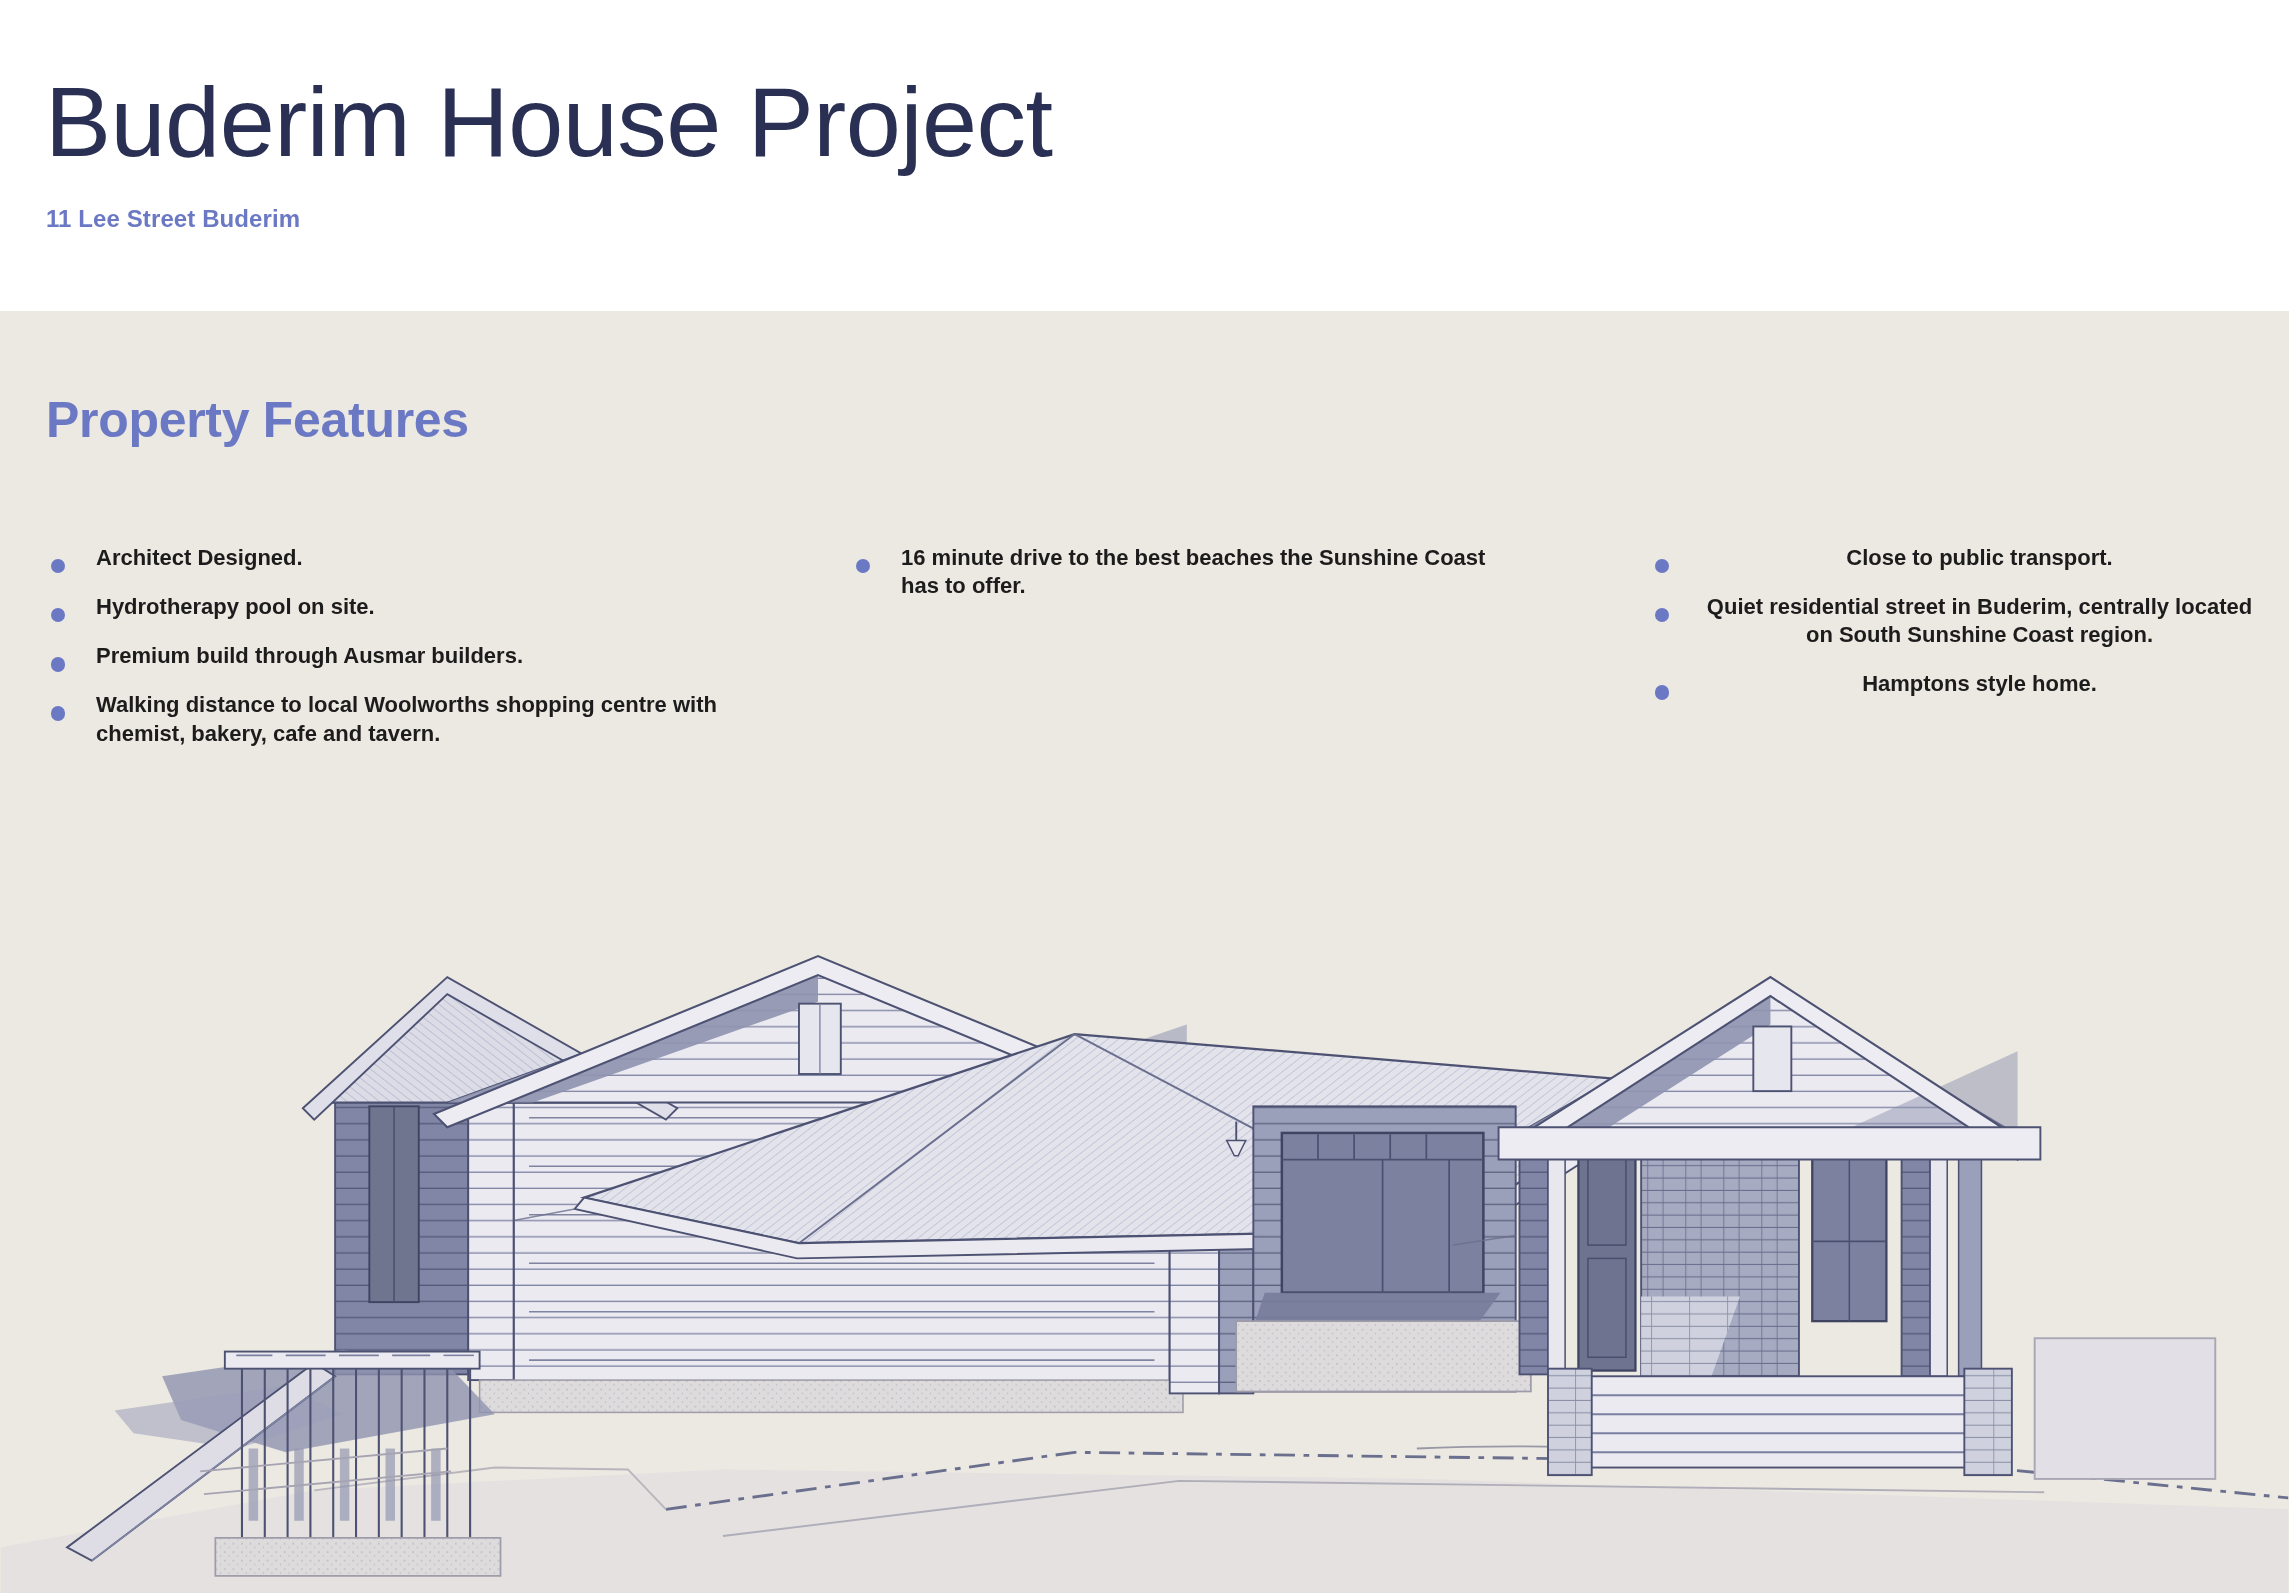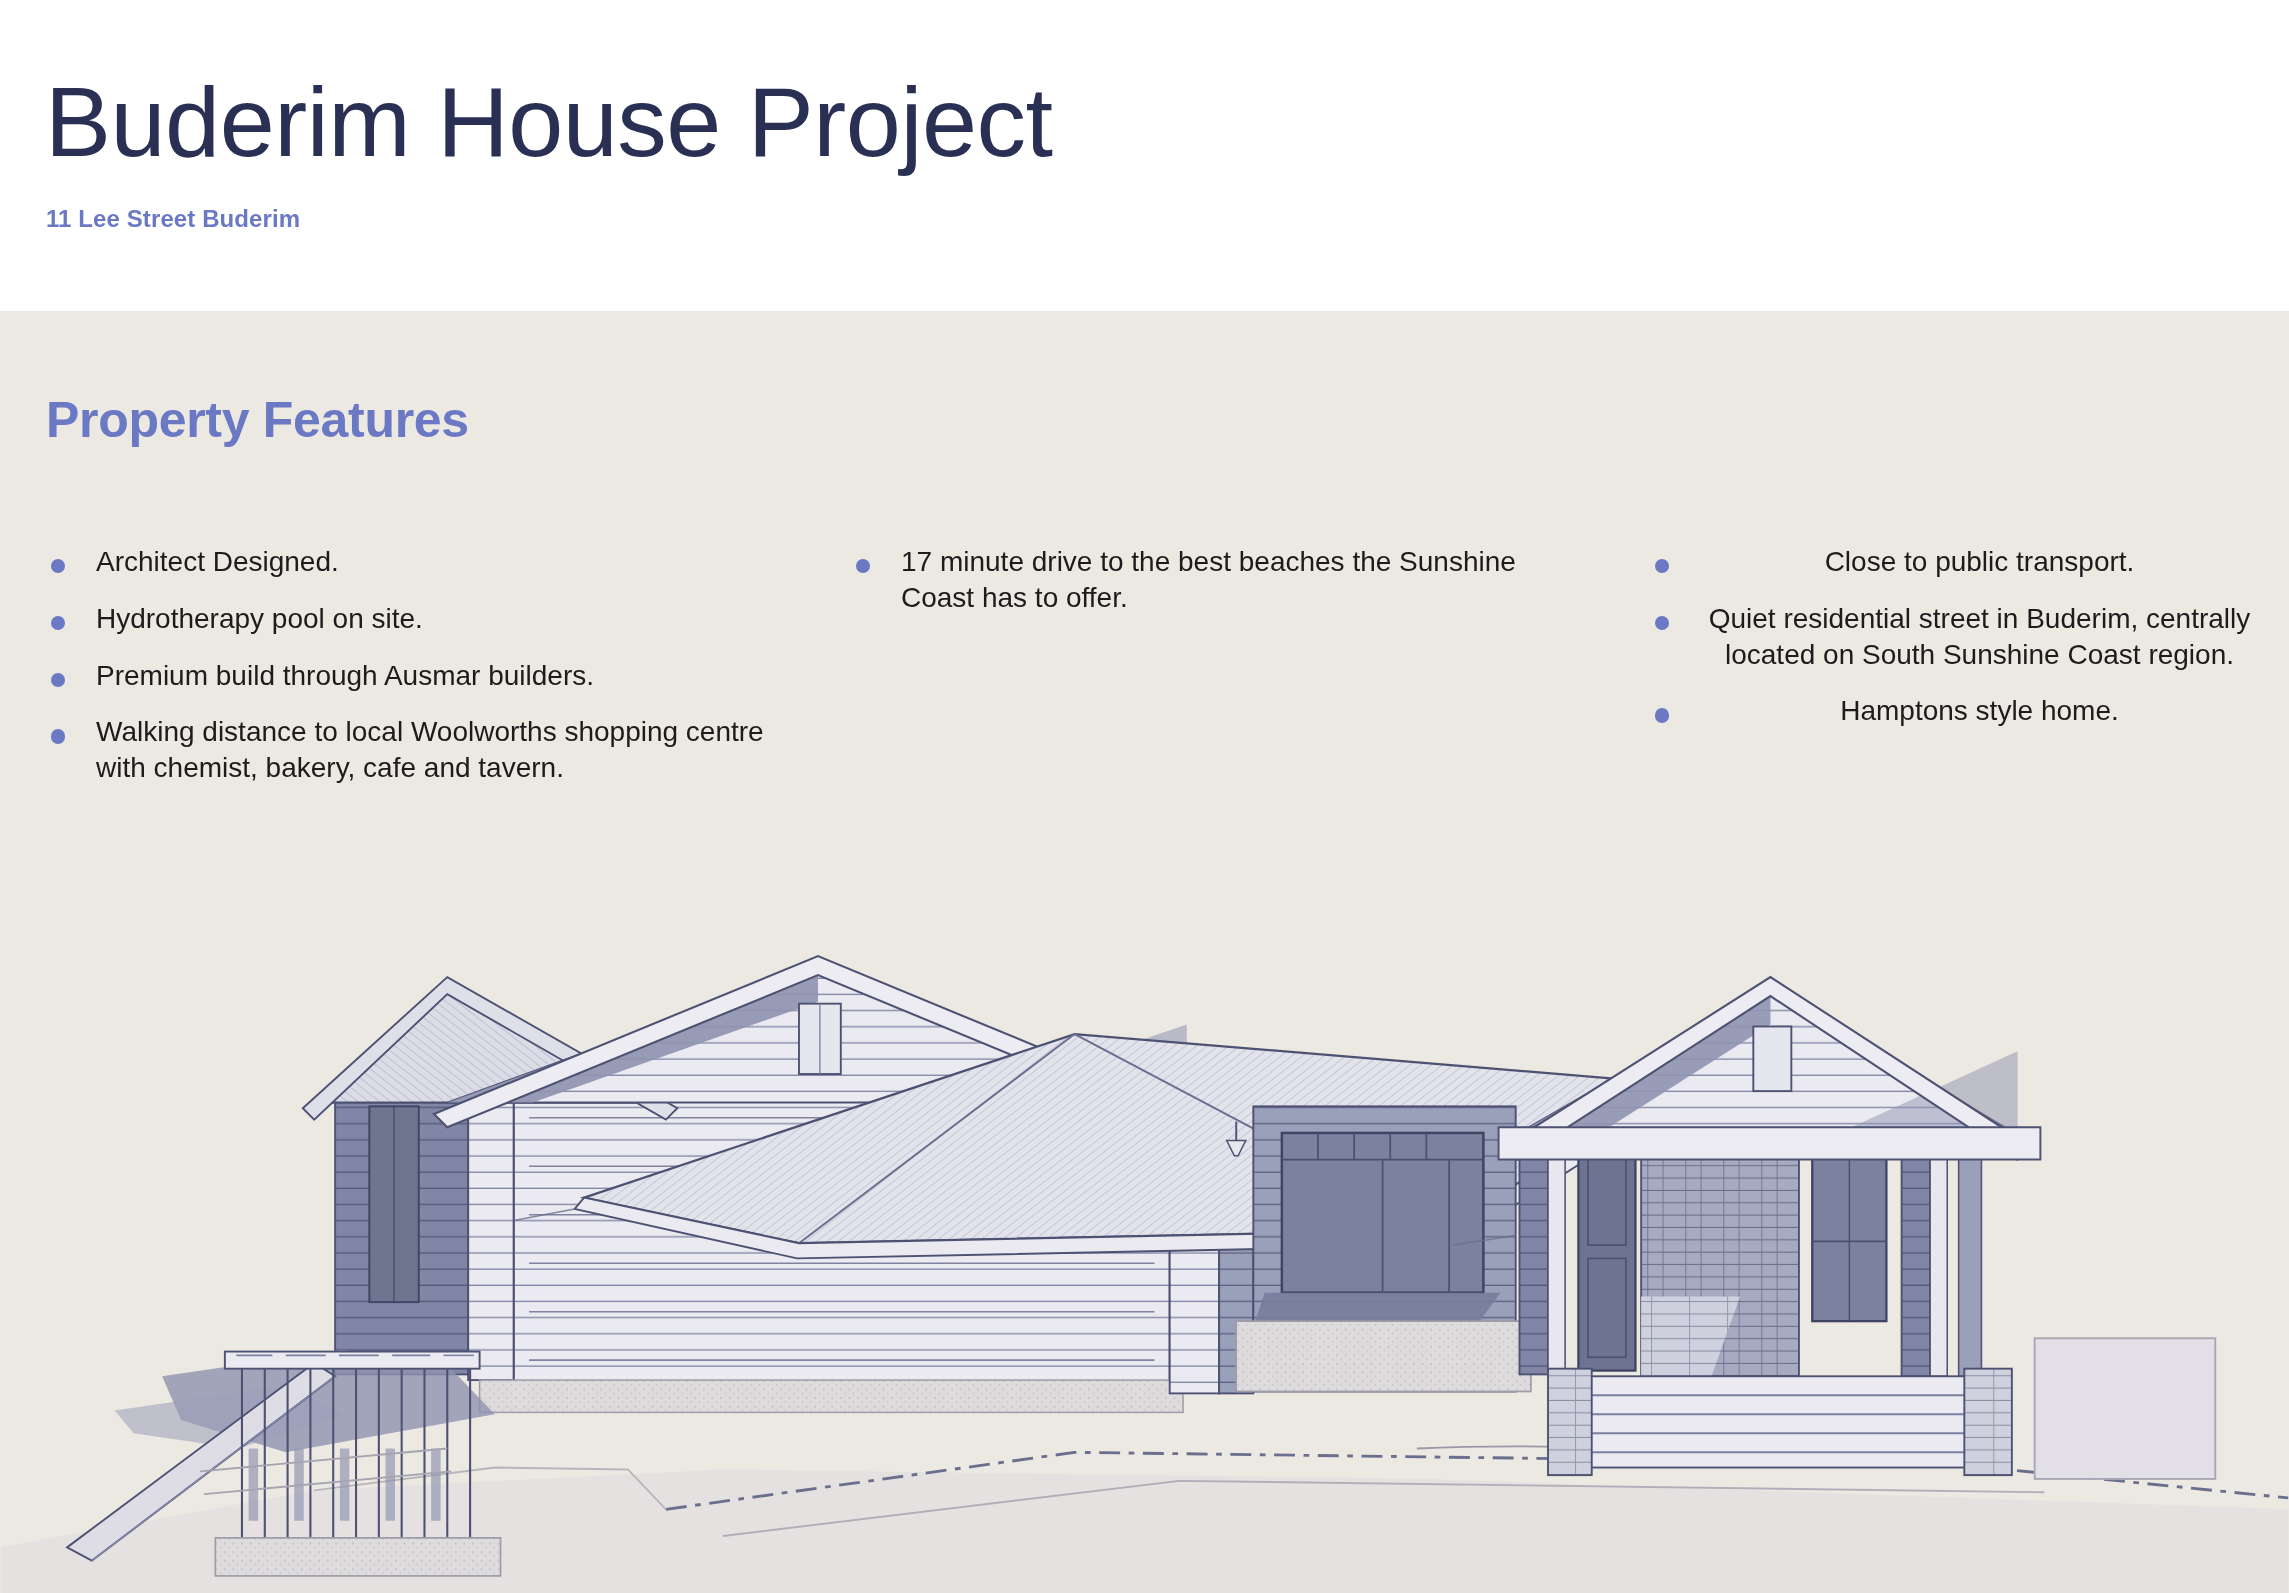--- a/index.html
+++ b/index.html
@@ -91,23 +91,23 @@
     top: 0;
   }
   .feat-col.c1 { left: 46px;   width: 723px; }
   .feat-col.c2 { left: 851px;  width: 666px; }
   .feat-col.c3 { left: 1650px; width: 609px; text-align: center; }
 
   .feat-item {
     position: relative;
     padding-left: 50px;
     margin-bottom: 21px;
-    font-size: 28px;
+    font-size: 22px;
     line-height: 1.28;
-    font-weight: 400;
+    font-weight: 700;
     color: #1c1c1c;
   }
 
   .feat-item .dot {
     position: absolute;
     left: 4.8px;
     top: 15px;
     width: 14.3px;
     height: 14.3px;
     border-radius: 50%;
@@ -156,21 +156,21 @@
         </div>
         <div class="feat-item">
           <span class="dot"></span>
           <span>Walking distance to local Woolworths shopping centre with chemist, bakery, cafe and tavern.</span>
         </div>
       </div>
 
       <div class="feat-col c2">
         <div class="feat-item">
           <span class="dot"></span>
-          <span>17 minute drive to the best beaches the Sunshine Coast has to offer.</span>
+          <span>16 minute drive to the best beaches the Sunshine Coast has to offer.</span>
         </div>
       </div>
 
       <div class="feat-col c3">
         <div class="feat-item">
           <span class="dot"></span>
           <span>Close to public transport.</span>
         </div>
         <div class="feat-item">
           <span class="dot"></span>

